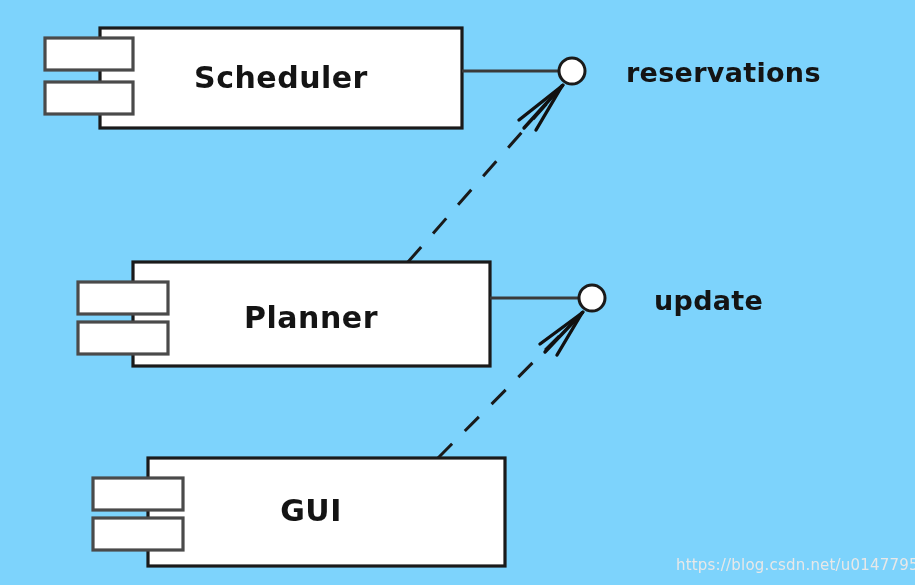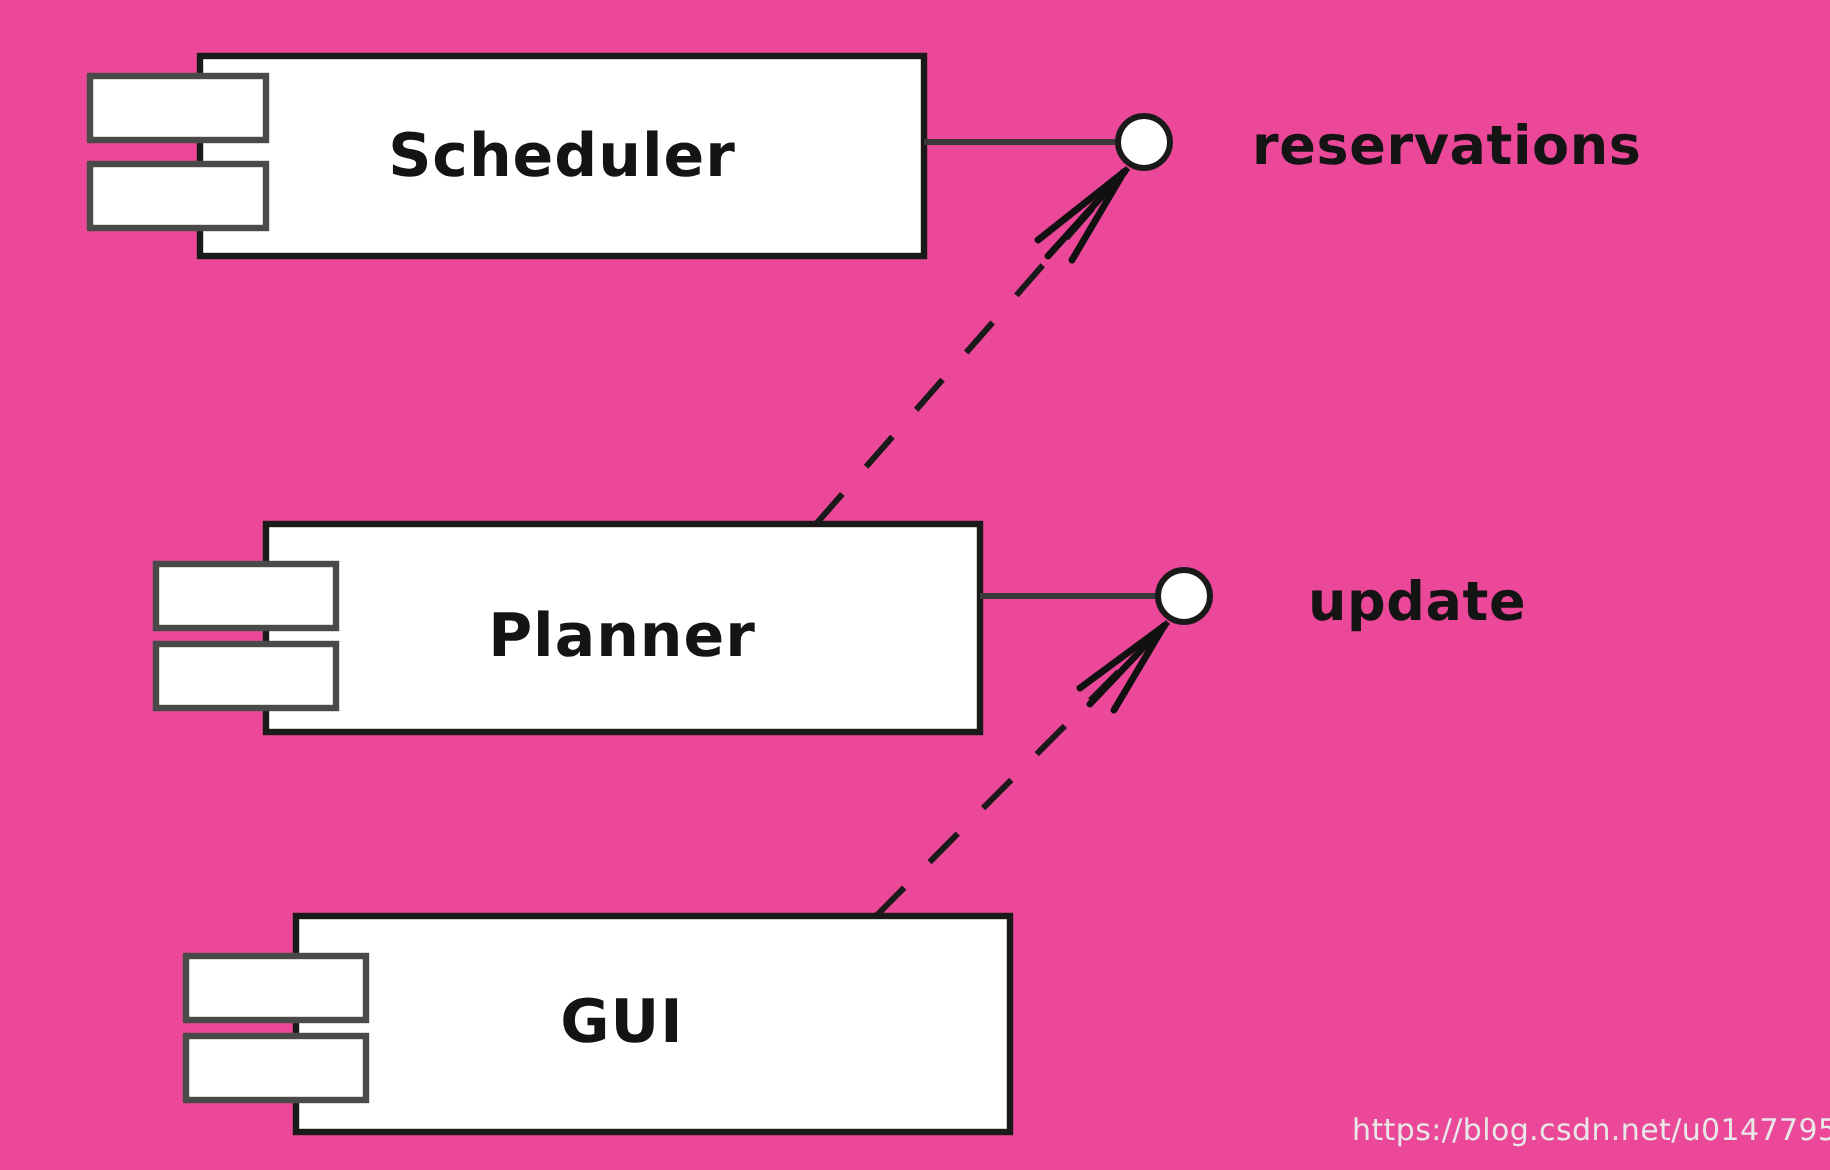--- a/index.html
+++ b/index.html
@@ -7,21 +7,21 @@
     padding: 0;
     background: #ffffff;
   }
   body {
     font-family: "DejaVu Sans", sans-serif;
   }
   #canvas {
     position: relative;
     width: 915px;
     height: 585px;
-    background: #ec4899;
+    background: #7dd3fc;
     overflow: hidden;
   }
   #diagram-svg {
     position: absolute;
     left: 0;
     top: 0;
     width: 915px;
     height: 585px;
   }
   .comp-label {

